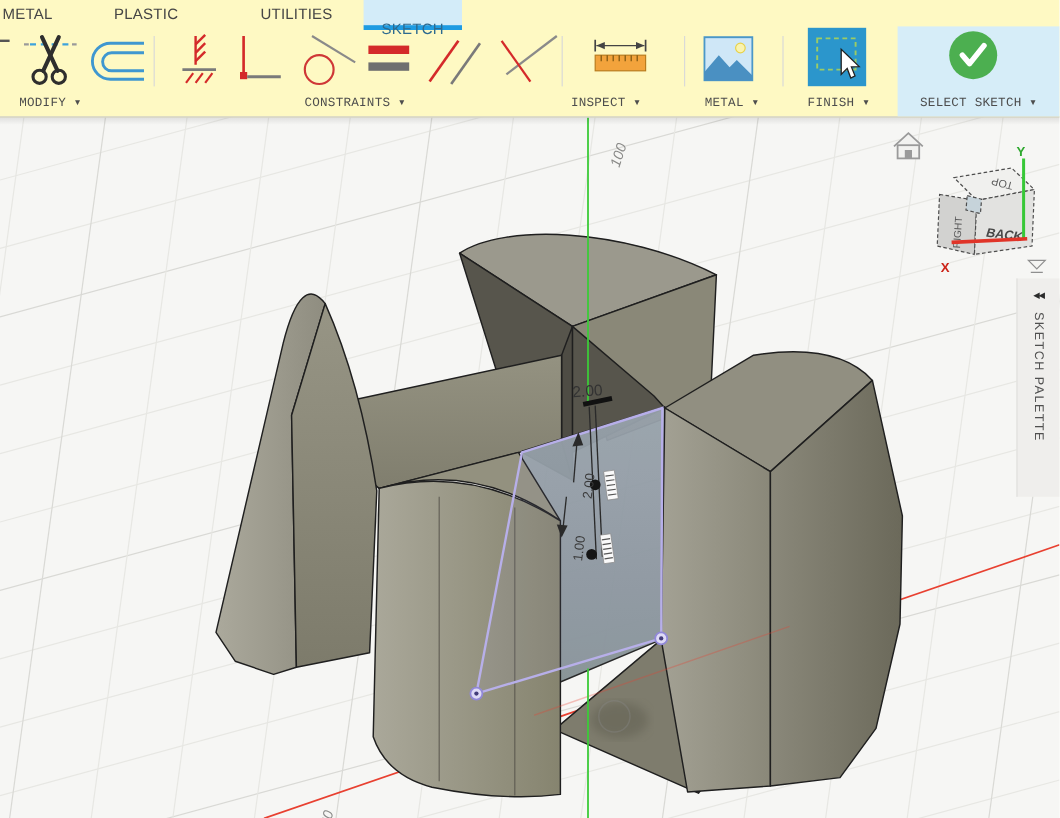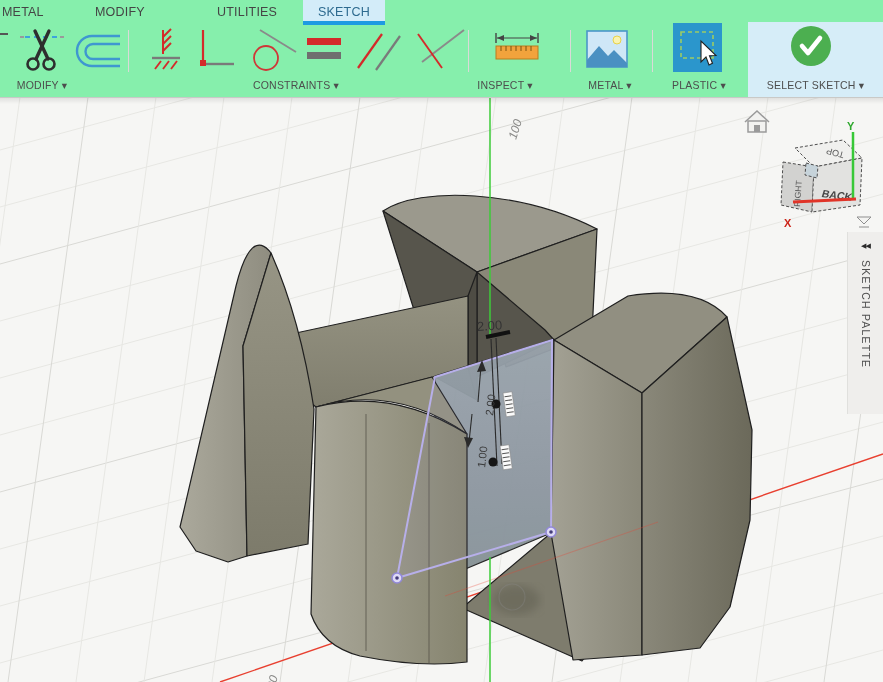--- a/index.html
+++ b/index.html
@@ -1,24 +1,24 @@
 <!DOCTYPE html>
 <html><head>
 <meta charset="utf-8">
 <style>
   html,body{margin:0;padding:0;}
   body{width:883px;height:682px;overflow:hidden;font-family:"Liberation Sans",sans-serif;background:#fff;}
   .app{position:relative;width:883px;height:682px;}
   
-  .topbar{position:absolute;left:0;top:0;width:883px;height:97px;background:#86efac;border-bottom:1px solid #c9c9c7;z-index:5;}
+  .topbar{position:absolute;left:0;top:0;width:883px;height:97px;background:#fef9c3;border-bottom:1px solid #c9c9c7;z-index:5;}
   .tab{position:absolute;top:5px;font-size:12.5px;color:#454545;letter-spacing:.2px;white-space:nowrap;cursor:default;}
   .tab-active-bg{position:absolute;left:303px;top:0;width:82px;height:22px;background:#d3ecf9;}
   .tab-underline{position:absolute;left:303px;top:21px;width:82px;height:4px;background:#1e9be2;}
-  .tab.active{color:#2d6a8f;}
-  .grouplabel{position:absolute;top:79px;font-size:10.5px;color:#4d4d4d;text-align:center;letter-spacing:.2px;white-space:nowrap;}
+  .tab.active{color:#2d6a8f;margin-top:12px;}
+  .grouplabel{position:absolute;top:79px;font-size:10.5px;color:#4d4d4d;text-align:center;letter-spacing:.2px;white-space:nowrap;font-family:Liberation Mono, monospace;}
   .vdiv{position:absolute;top:30px;height:42px;width:1px;background:#dadad8;}
   .icon{position:absolute;}
   .finish-panel{position:absolute;left:748px;top:22px;width:135px;height:75px;background:#d6edf8;}
   .partial-icon{position:absolute;left:0;top:33px;width:8px;height:2px;background:#555;}
   
   .canvas-wrap{position:absolute;left:0;top:97px;width:883px;height:585px;background:#f6f6f4;}
   .canvas-shadow{position:absolute;left:0;top:97px;width:883px;height:7px;background:linear-gradient(rgba(0,0,0,.10),rgba(0,0,0,0));z-index:3;pointer-events:none;}
   svg text{font-family:"Liberation Sans",sans-serif;}
   
   .palette-tab{position:absolute;right:0;top:232px;width:36px;height:182px;background:#efeeec;border-left:1px solid #e0e0dd;z-index:4;
@@ -28,21 +28,21 @@
 </style>
 </head>
 <body>
 
 <div class="app">
 
   <div class="topbar">
     <div class="tab-active-bg"></div>
     <div class="tab-underline"></div>
     <span class="tab" style="left:2px">METAL</span>
-    <span class="tab" style="left:95px">MODIFY</span>
+    <span class="tab" style="left:95px">PLASTIC</span>
     <span class="tab" style="left:217px">UTILITIES</span>
     <span class="tab active" style="left:318px">SKETCH</span>
 
     <div class="partial-icon"></div>
     <div class="finish-panel"></div>
 
     <div class="icon" style="left:20px;top:28px">
       <svg width="44" height="46" viewBox="0 0 44 46">
         <line x1="0" y1="9" x2="4" y2="9" stroke="#9a9a9a" stroke-width="2"></line>
         <line x1="40" y1="9" x2="44" y2="9" stroke="#9a9a9a" stroke-width="2"></line>
@@ -158,21 +158,21 @@
       <svg width="42" height="42" viewBox="0 0 42 42">
         <circle cx="21" cy="21" r="20" fill="#4caf50"></circle>
         <path d="M12,21 L18,28 L30,13" fill="none" stroke="#ffffff" stroke-width="4.6" stroke-linecap="round" stroke-linejoin="round"></path>
       </svg>
     </div>
 
     <div class="grouplabel" style="left:10px;width:64px">MODIFY ▾</div>
     <div class="grouplabel" style="left:244px;width:104px">CONSTRAINTS ▾</div>
     <div class="grouplabel" style="left:473px;width:64px">INSPECT ▾</div>
     <div class="grouplabel" style="left:578px;width:64px">METAL ▾</div>
-    <div class="grouplabel" style="left:663px;width:72px">PLASTIC ▾</div>
+    <div class="grouplabel" style="left:663px;width:72px">FINISH ▾</div>
     <div class="grouplabel" style="left:750px;width:131px">SELECT SKETCH ▾</div>
   </div>
 
   <div class="canvas-shadow"></div>
 
   <div class="canvas-wrap">
   <svg width="883" height="585" viewBox="0 97 883 585">
     <defs>
       <linearGradient id="gWall" x1="0" y1="0" x2="0" y2="1">
         <stop offset="0" stop-color="#949281"></stop>

